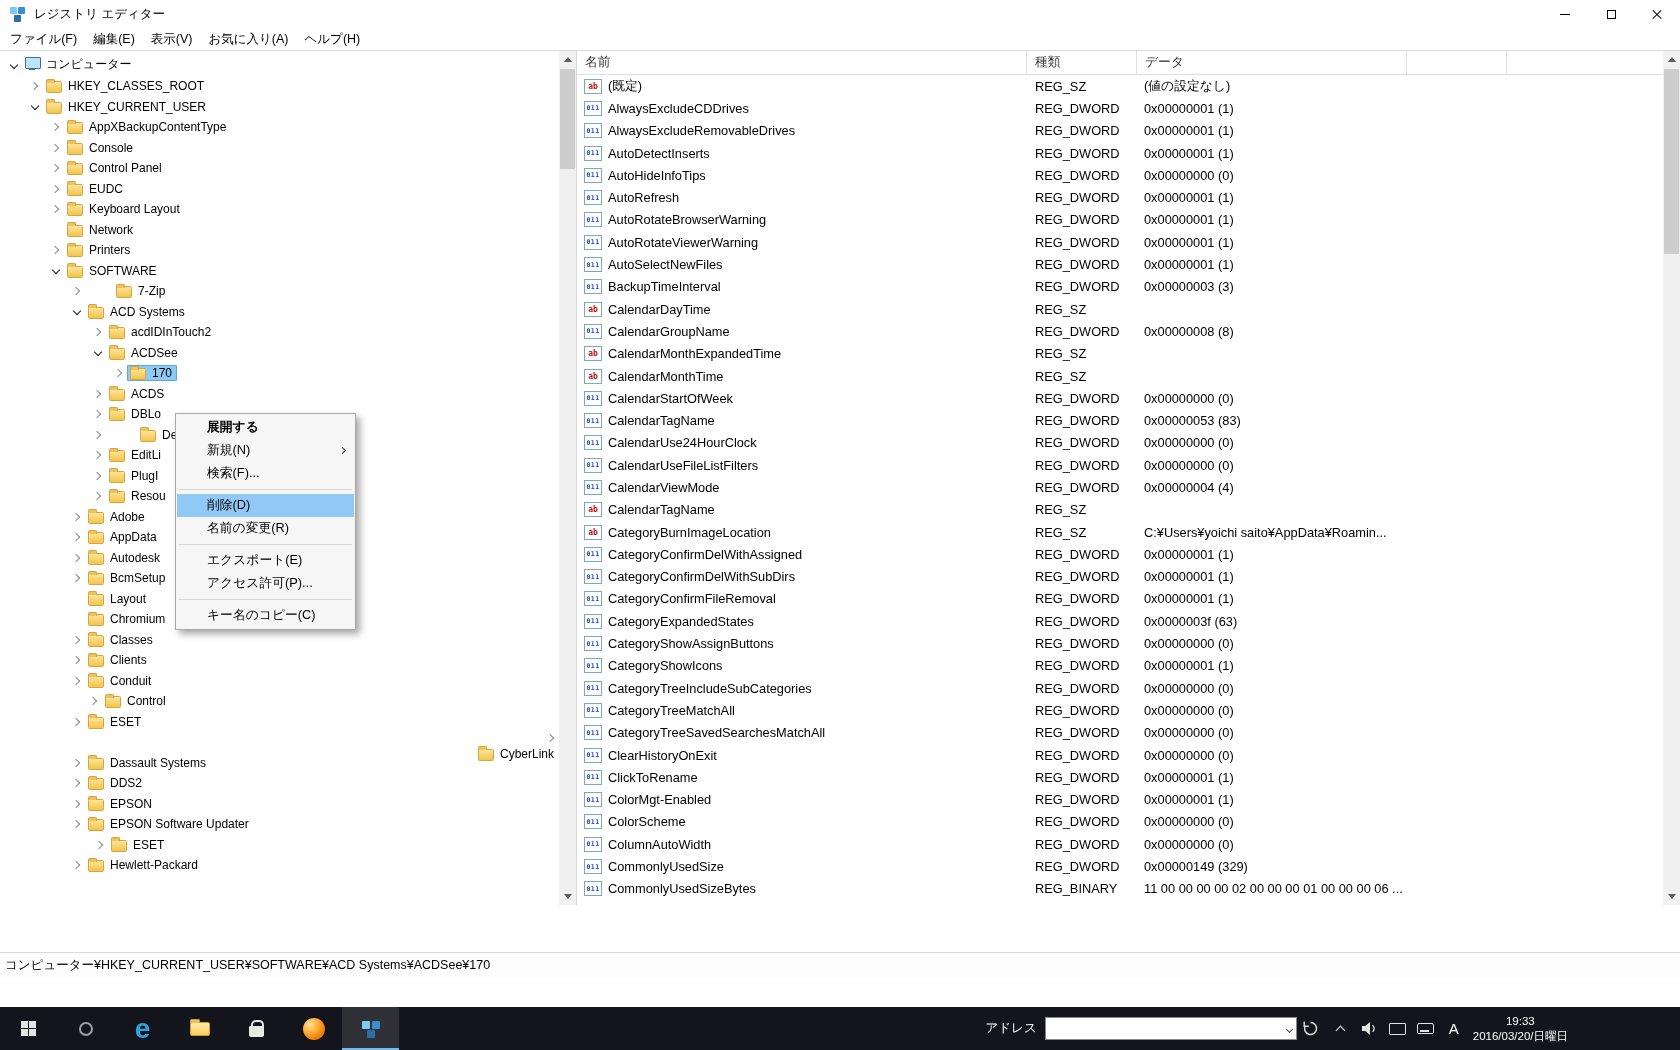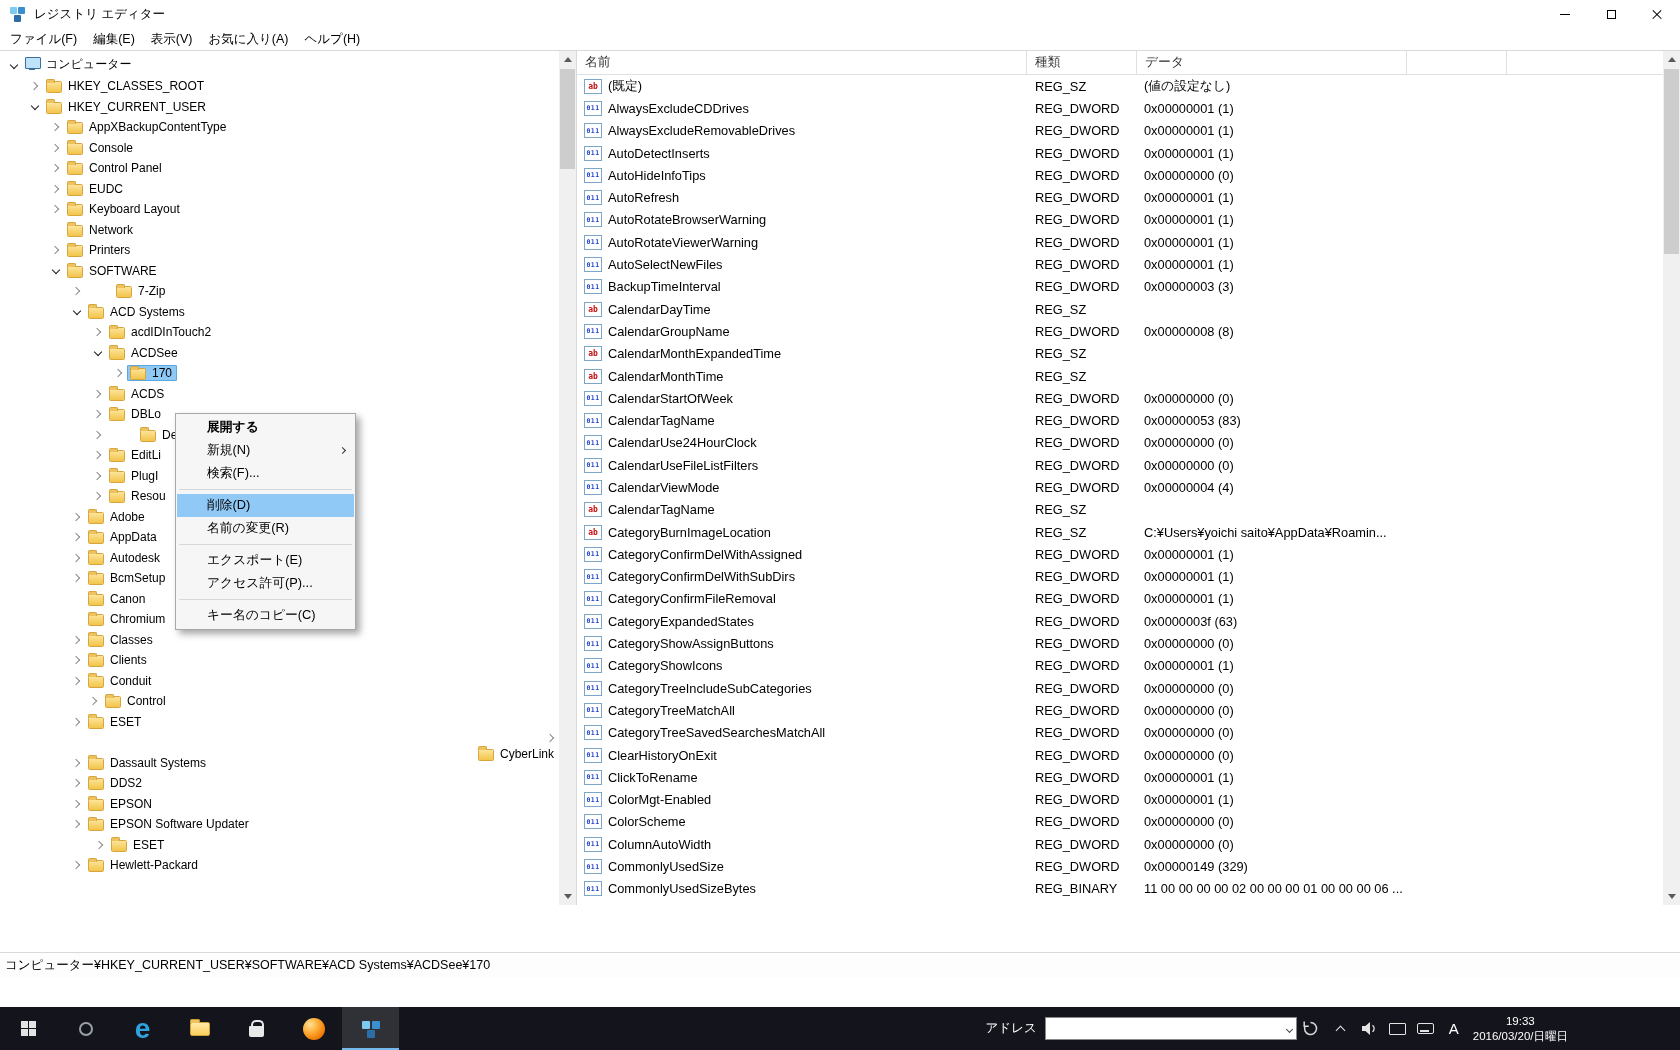--- a/index.html
+++ b/index.html
@@ -335,21 +335,21 @@
             <span class="chev collapsed"></span>
             <span class="hl">
               <span class="ficon"></span>
               <span class="tlabel">BcmSetup</span>
             </span>
           </div>
           <div class="tree-row" style="padding-left: 69px;">
             <span class="chev none"></span>
             <span class="hl">
               <span class="ficon"></span>
-              <span class="tlabel">Canon</span>
+              <span class="tlabel">Layout</span>
             </span>
           </div>
           <div class="tree-row" style="padding-left: 69px;">
             <span class="chev none"></span>
             <span class="hl">
               <span class="ficon"></span>
               <span class="tlabel">Chromium</span>
             </span>
           </div>
           <div class="tree-row" style="padding-left: 69px;">

